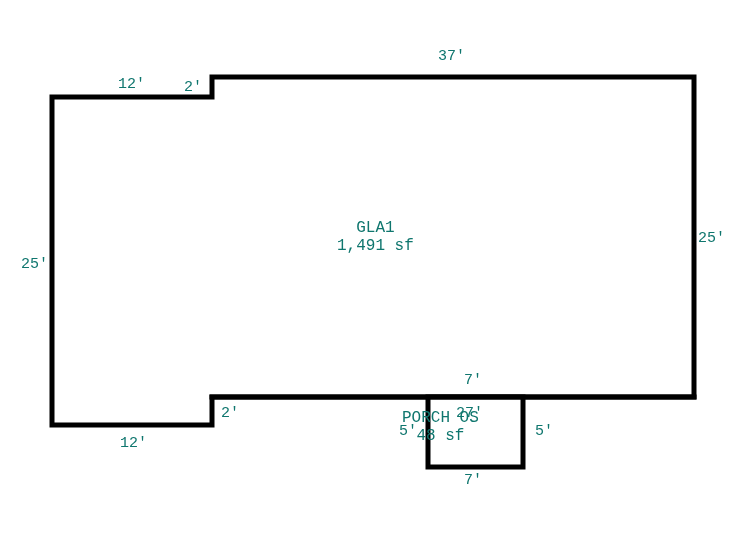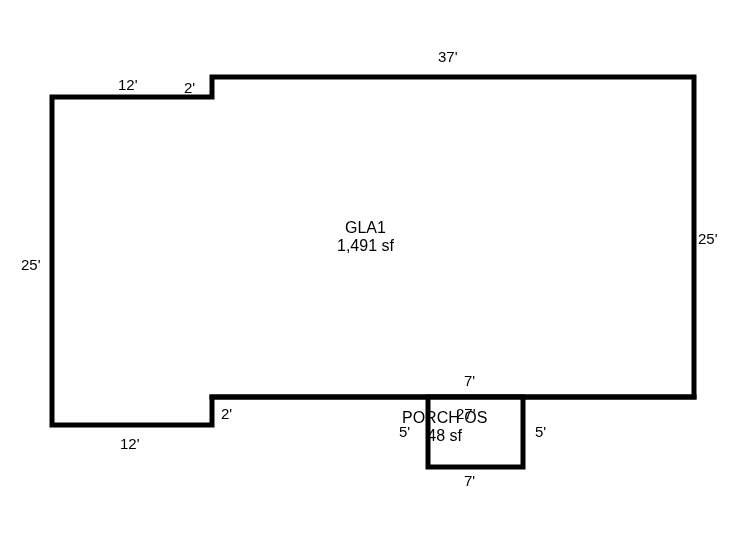--- a/index.html
+++ b/index.html
@@ -23,22 +23,22 @@
     position: absolute;
     left: 0;
     top: 0;
     width: 746px;
     height: 547px;
     display: block;
   }
   .dim-label,
   .area-label {
     position: absolute;
-    color: #000000;
-    font-family: Liberation Sans, sans-serif;
+    color: #0f766e;
+    font-family: Liberation Mono, monospace;
     white-space: nowrap;
     line-height: 1.15;
     user-select: none;
   }
   .dim-label {
     font-size: 15px;
     font-weight: 400;
   }
   .area-label {
     font-size: 16px;

